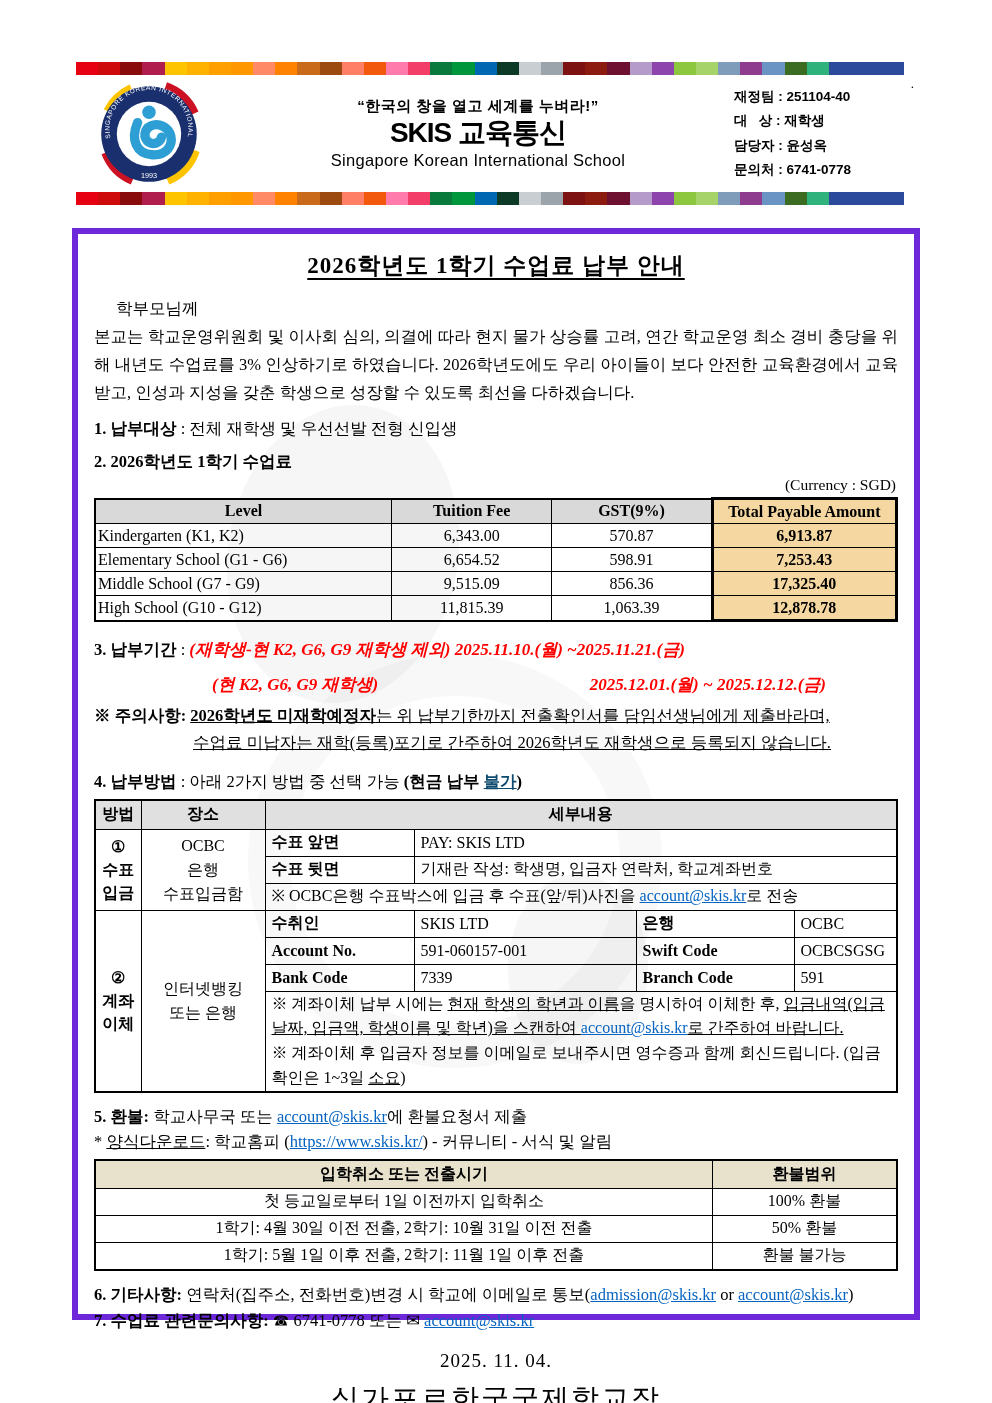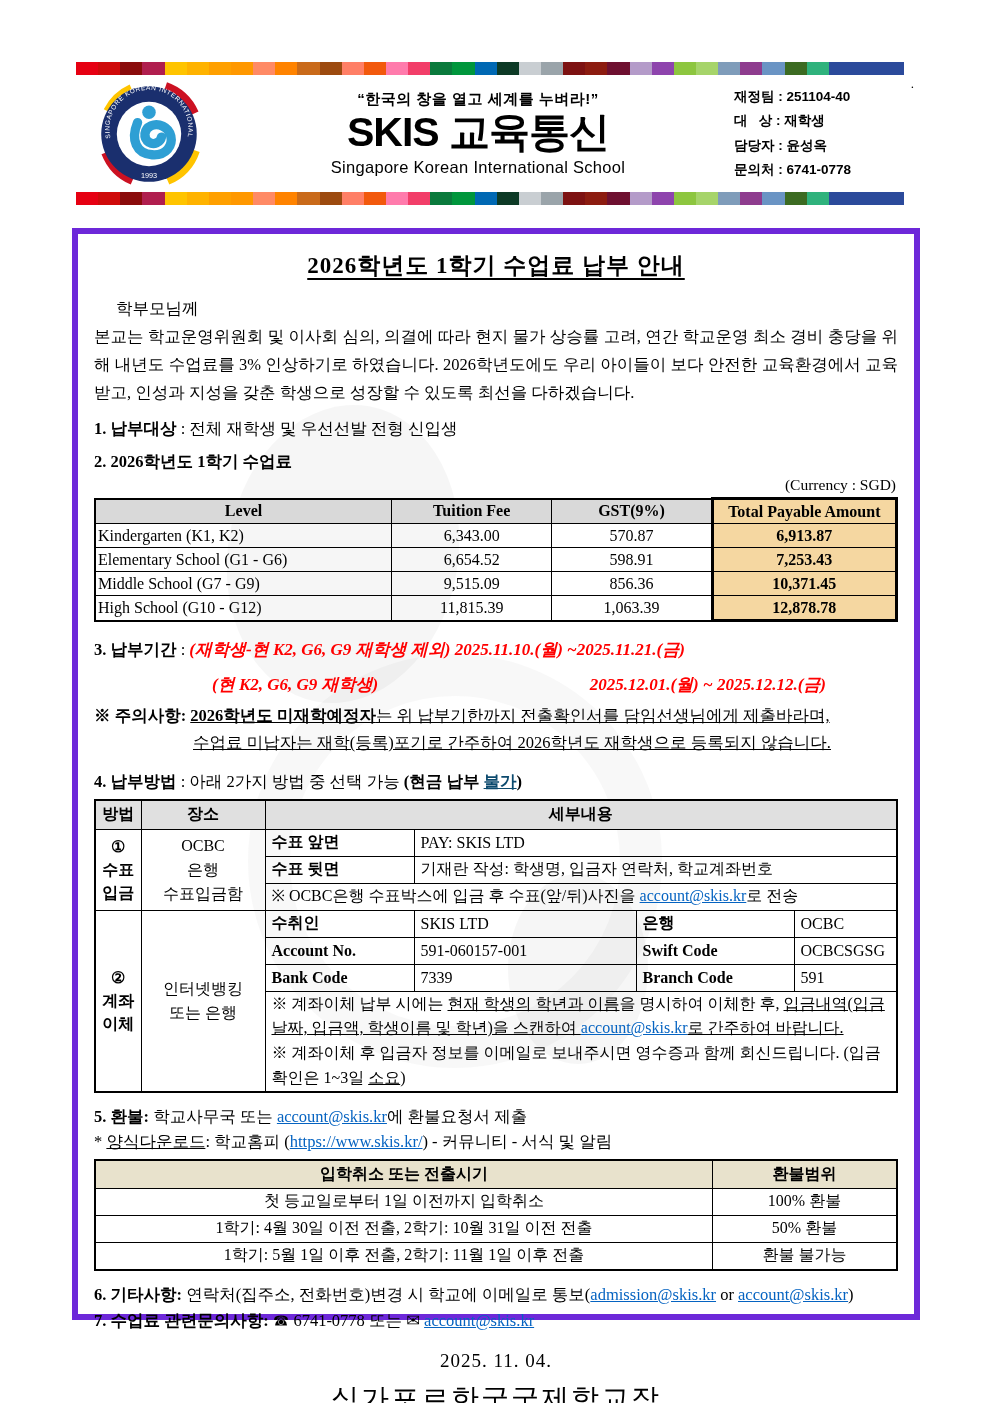--- a/index.html
+++ b/index.html
@@ -10,21 +10,21 @@
   
   .header { position:absolute; left:76px; top:62px; width:828px; }
   .stripe { display:flex; height:13px; width:100%; }
   .stripe span { flex:1 1 0; }
   .stripe span.wide { flex:3.4 1 0; }
   .stripe-dot { position:absolute; right:-10px; top:14px; font-size:13px; }
   .header-main { display:flex; align-items:center; height:117px; }
   .logo-wrap { width:146px; display:flex; justify-content:center; align-items:center; }
   .header-center { flex:1; text-align:center; font-family:"Liberation Sans","DejaVu Sans",sans-serif; }
   .slogan { font-size:15px; font-weight:bold; letter-spacing:0.5px; }
-  .header-title { font-size:41px; font-weight:bold; line-height:1.02; margin:3px 0 4px; letter-spacing:-1px; }
+  .header-title { font-size:28px; font-weight:bold; line-height:1.02; margin:3px 0 4px; letter-spacing:-1px; }
   .header-sub { font-size:16.5px; letter-spacing:0.3px; }
   .header-info { width:170px; font-family:"Liberation Sans","DejaVu Sans",sans-serif; font-weight:bold; font-size:13.5px; line-height:1.8; }
   
   .doc { position:absolute; left:72px; top:228px; width:848px; height:1092px; box-sizing:border-box;
          border:6px solid #6d28d9; padding:10px 16px 0 16px; }
   .wm { position:absolute; background:rgba(130,130,130,0.07); border-radius:50%; z-index:0; }
   .wm-ring { position:absolute; border:42px solid rgba(130,130,130,0.06); background:transparent; border-radius:50%; z-index:0; }
   .doc-inner { position:relative; z-index:2; }
   .doc-title { text-align:center; font-size:23px; font-weight:bold; letter-spacing:1px;
                text-decoration:underline; text-underline-offset:5px; margin:6px 0 14px; }
@@ -220,21 +220,21 @@
         <tr>
           <td class="level">Elementary School (G1 - G6)</td>
           <td class="num">6,654.52</td>
           <td class="num">598.91</td>
           <td class="total">7,253.43</td>
         </tr>
         <tr>
           <td class="level">Middle School (G7 - G9)</td>
           <td class="num">9,515.09</td>
           <td class="num">856.36</td>
-          <td class="total">10,371.45</td>
+          <td class="total">17,325.40</td>
         </tr>
         <tr class="last">
           <td class="level">High School (G10 - G12)</td>
           <td class="num">11,815.39</td>
           <td class="num">1,063.39</td>
           <td class="total">12,878.78</td>
         </tr>
       </tbody>
     </table>
 

